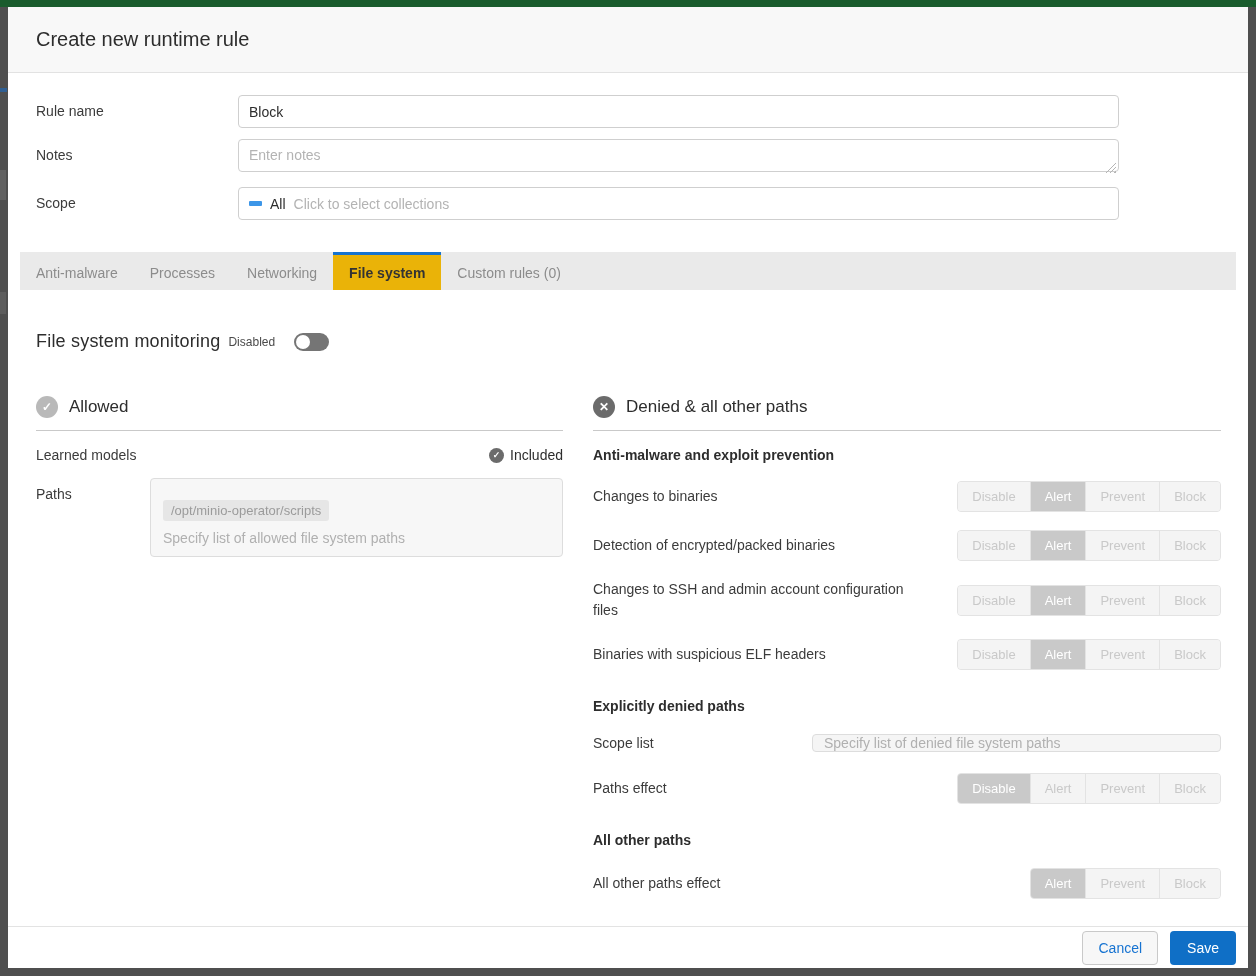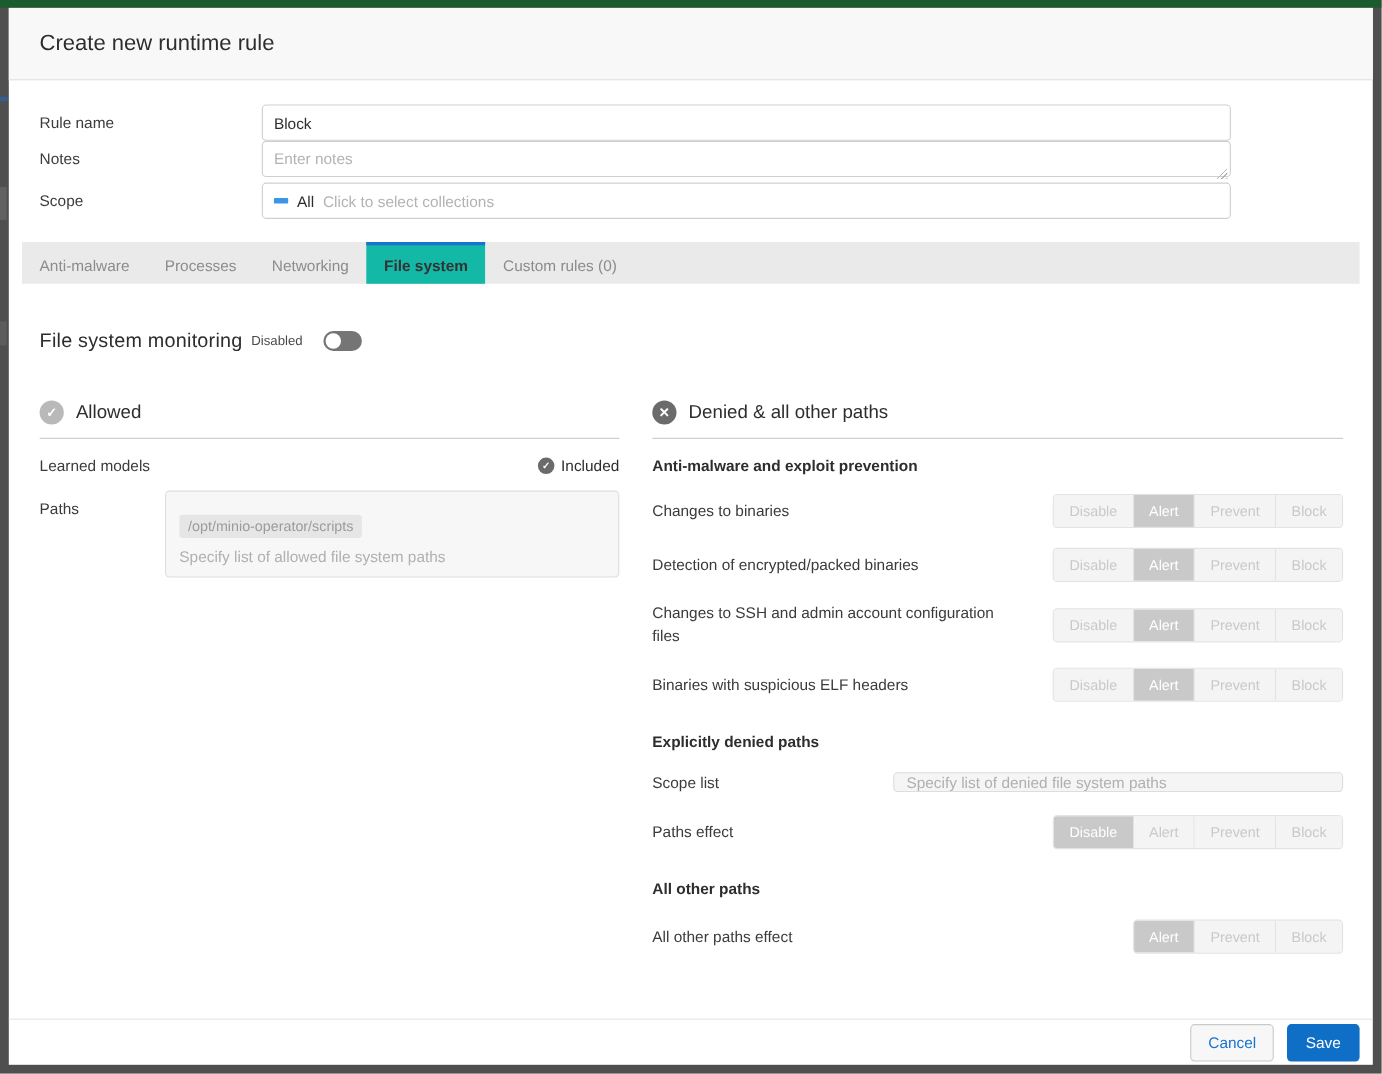--- a/index.html
+++ b/index.html
@@ -19,21 +19,21 @@
     position:absolute; left:8px; top:7px; width:1240px; height:961px;
     background:#ffffff; display:flex; flex-direction:column; z-index:2;
   }
   .modal-header {
     flex:none; height:66px; background:#f8f8f8; border-bottom:1px solid #e2e2e2;
     display:flex; align-items:center; padding-left:28px;
   }
   .modal-title { font-size:20px; color:#2d2d2d; }
 
   .form-section { flex:none; padding:22px 28px 0 28px; }
-  .form-row { display:flex; align-items:flex-start; margin-bottom:0; }
+  .form-row { display:flex; align-items:flex-start; margin-bottom:11px; }
   .form-label { width:202px; padding-top:8px; font-size:14px; color:#3b3b3b; }
   .form-field { width:881px; position:relative; }
   .text-input {
     width:100%; height:33px; border:1px solid #cfcfcf; border-radius:4px;
     padding:0 10px; font-size:14px; color:#2d2d2d; font-family:"Liberation Sans", sans-serif;
     background:#fff; outline:none;
   }
   .text-input::placeholder { color:#b3b3b3; }
   .notes-area {
     width:100%; height:33px; border:1px solid #cfcfcf; border-radius:4px;
@@ -55,21 +55,21 @@
   .scope-placeholder { font-size:14px; color:#b3b3b3; }
 
   .tab-bar {
     flex:none; margin:21px 12px 0 12px; height:38px; background:#eaeaea;
     display:flex; align-items:stretch;
   }
   .tab {
     display:flex; align-items:center; padding:0 16px; font-size:14px; color:#8c8c8c;
     cursor:pointer; border-top:3px solid transparent;
   }
-  .tab.active { background:#14b8a6; color:#333333; font-weight:700; border-top:3px solid #1673d1;text-align:right; }
+  .tab.active { background:#eab308; color:#333333; font-weight:700; border-top:3px solid #1673d1;text-align:right; }
 
   .content { flex:1 1 auto; padding:0 27px 0 28px; overflow:hidden; }
 
   .fs-heading-row { margin-top:41px; display:flex; align-items:center; }
   .fs-heading { font-size:18px; color:#2d2d2d; letter-spacing:0.2px; }
   .toggle-wrap { display:flex; align-items:center; margin-left:8px; gap:19px; }
   .toggle-label { font-size:12px; color:#4a4a4a; }
   .toggle {
     width:35px; height:18px; border-radius:9px; background:#757575; position:relative; cursor:pointer; flex:none;
   }

